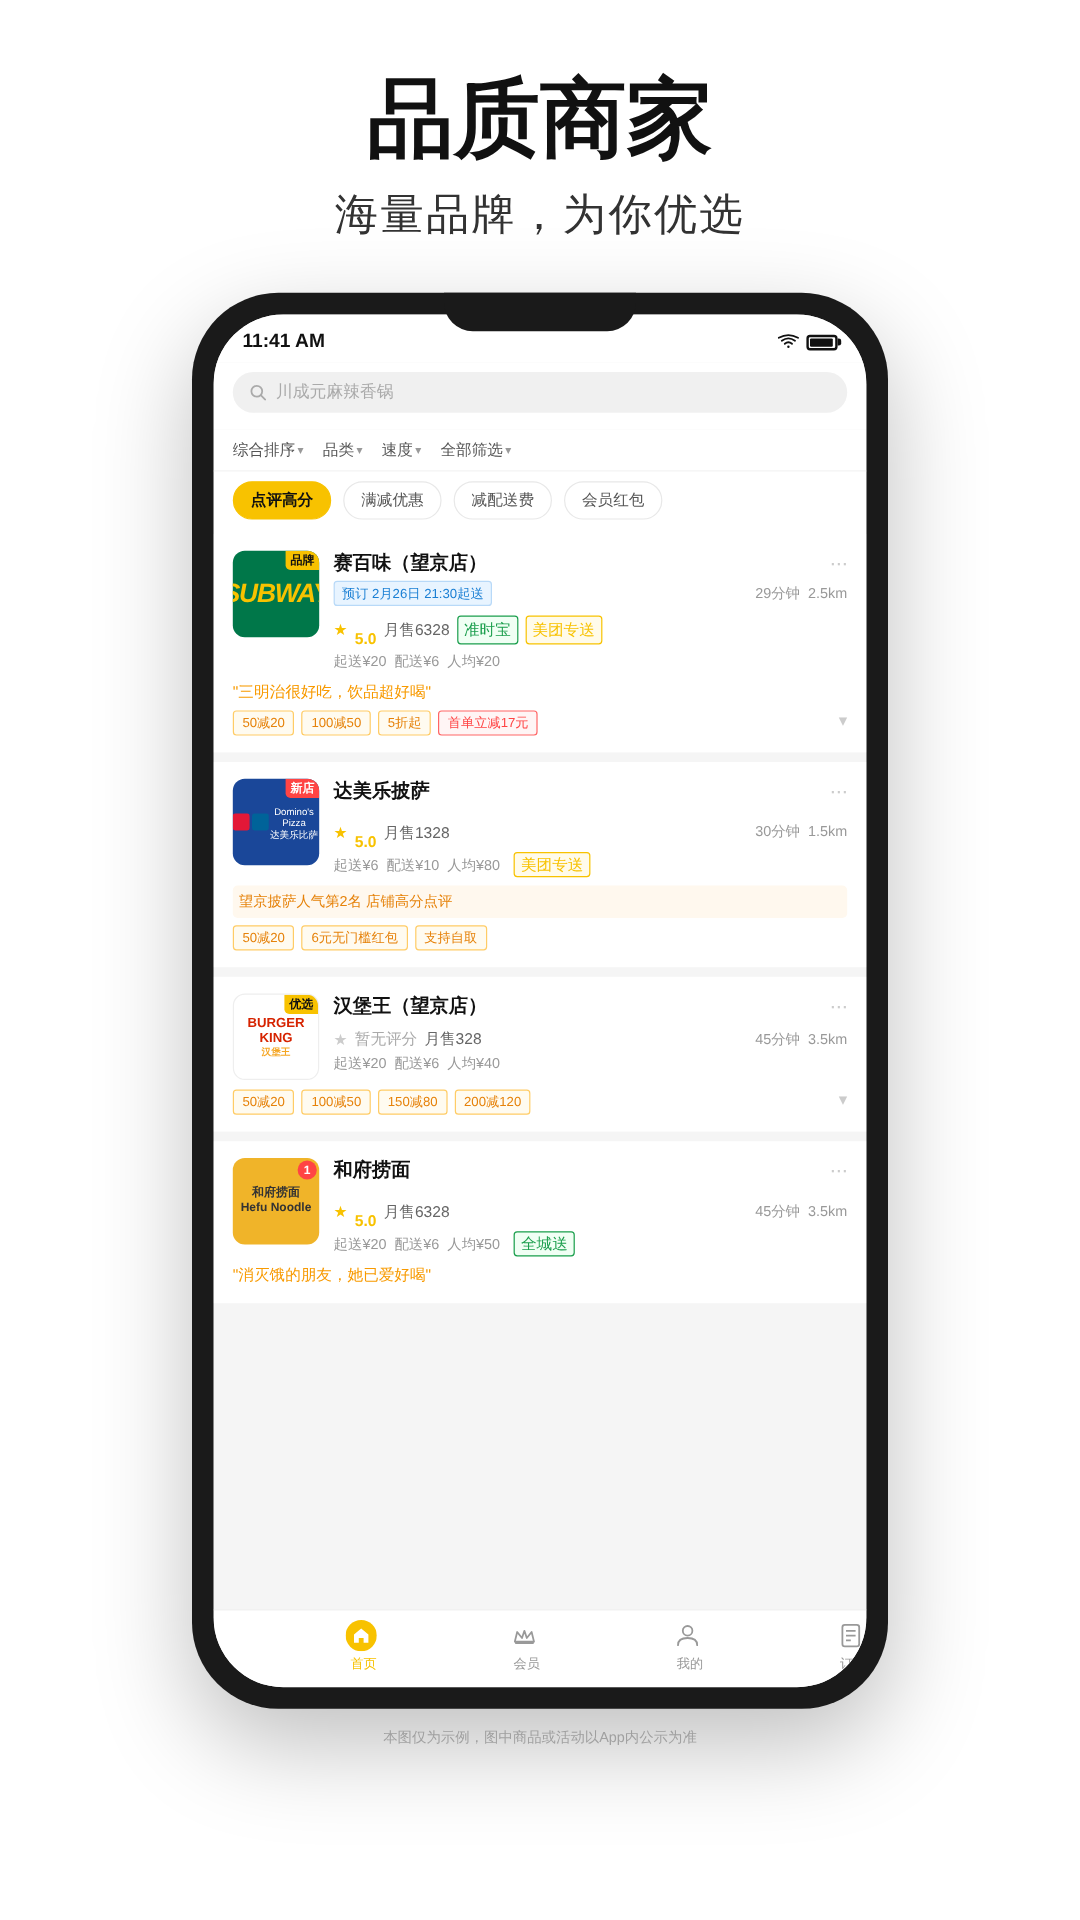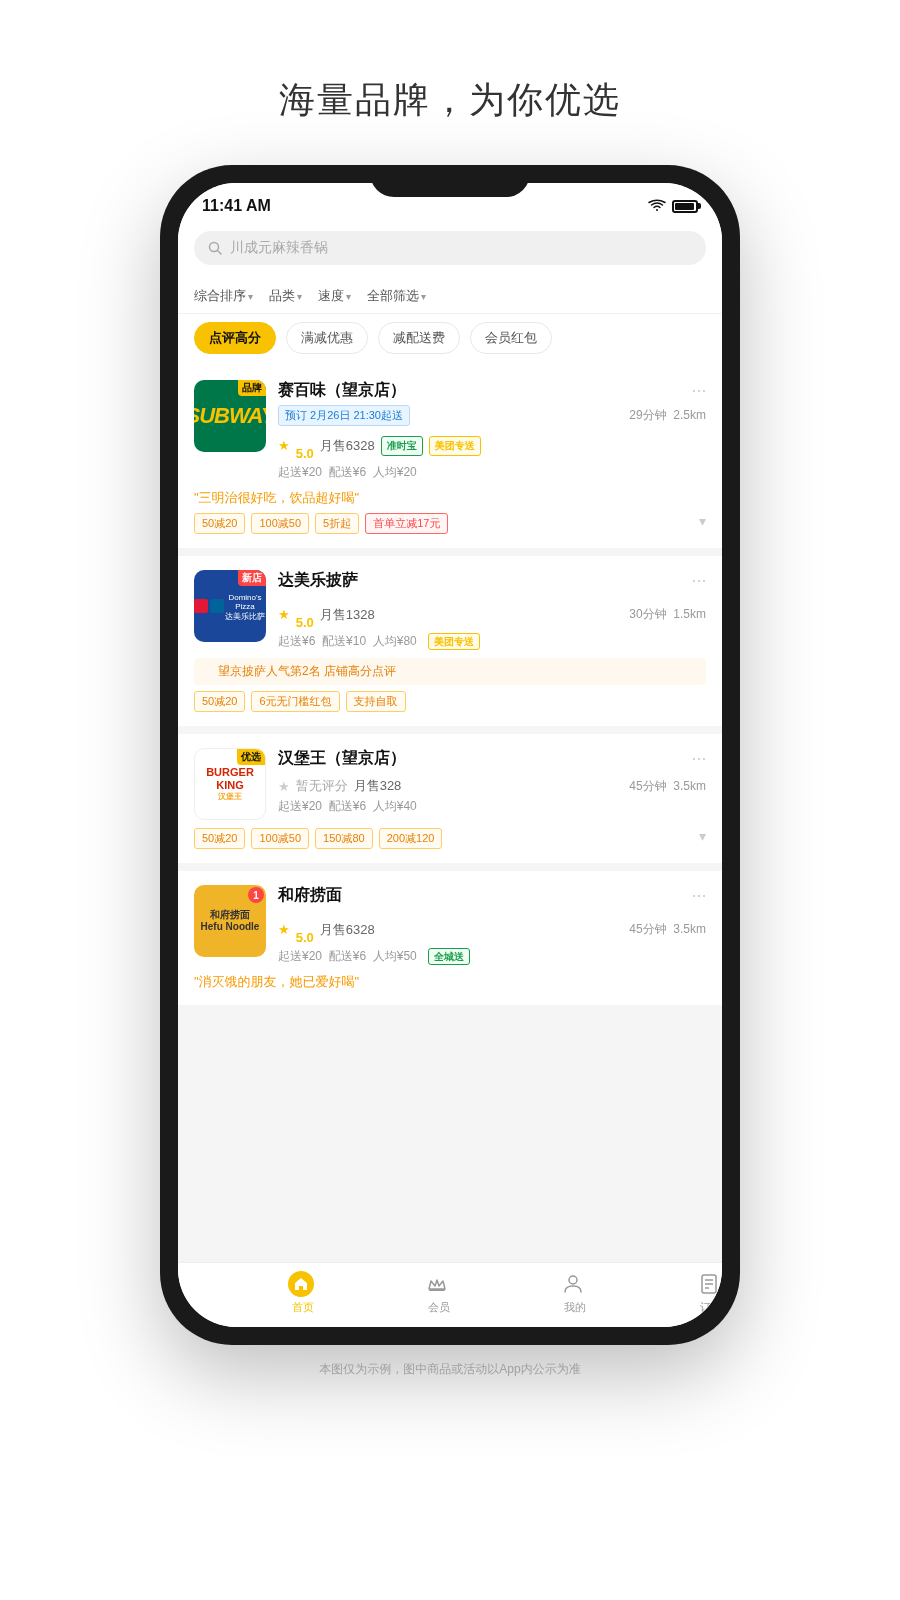--- a/index.html
+++ b/index.html
@@ -323,25 +323,24 @@
     }
     .rating-num-gray {
       font-size: 13px;
       color: #aaa;
     }
     .monthly-sales {
       font-size: 13px;
       color: #666;
     }
     .special-tag {
-      font-size: 10px;
+      font-size: 13px;
       padding: 2px 5px;
       border-radius: 3px;
       border: 1px solid;
-      font-weight: bold;
     }
     .tag-zhunshi {
       color: #1a9e4c;
       border-color: #1a9e4c;
       background: #f0fff4;
     }
     .tag-meituan {
       color: #f8c200;
       border-color: #f8c200;
       background: #fffbea;
@@ -477,20 +476,21 @@
     .time-distance {
       font-size: 12px;
       color: #999;
       margin-left: auto;
     }
   </style>
 </head>
 <body>
 
 <div class="page-header">
+  <div class="page-title-main">品质商家</div>
   <div class="page-title-sub">海量品牌，为你优选</div>
 </div>
 
 <div class="phone-frame">
   <div class="notch"></div>
   <div class="phone-screen">
 
     <div class="status-bar">
       <span class="status-time">11:41 AM</span>
       <div class="status-icons">
@@ -620,21 +620,21 @@
               </span>
             </div>
             <div class="price-row">
               <span>起送¥6</span>&nbsp;
               <span>配送¥10</span>&nbsp;
               <span>人均¥80</span>
               <span class="special-tag tag-meituan" style="margin-left:8px;">美团专送</span>
             </div>
           </div>
         </div>
-        <div style="background:#fff8ee; padding: 5px 24px; border-radius:4px; font-size:12px; color:#e6820a;">
+        <div style="background:#fff8ee; padding: 5px 5px; border-radius:4px; font-size:12px; color:#e6820a;">
           <span>望京披萨人气第2名  店铺高分点评</span>
         </div>
         <div class="promo-tags">
           <span class="promo-tag">50减20</span>
           <span class="promo-tag">6元无门槛红包</span>
           <span class="promo-tag">支持自取</span>
         </div>
       </div>
 
       <div class="merchant-card">

